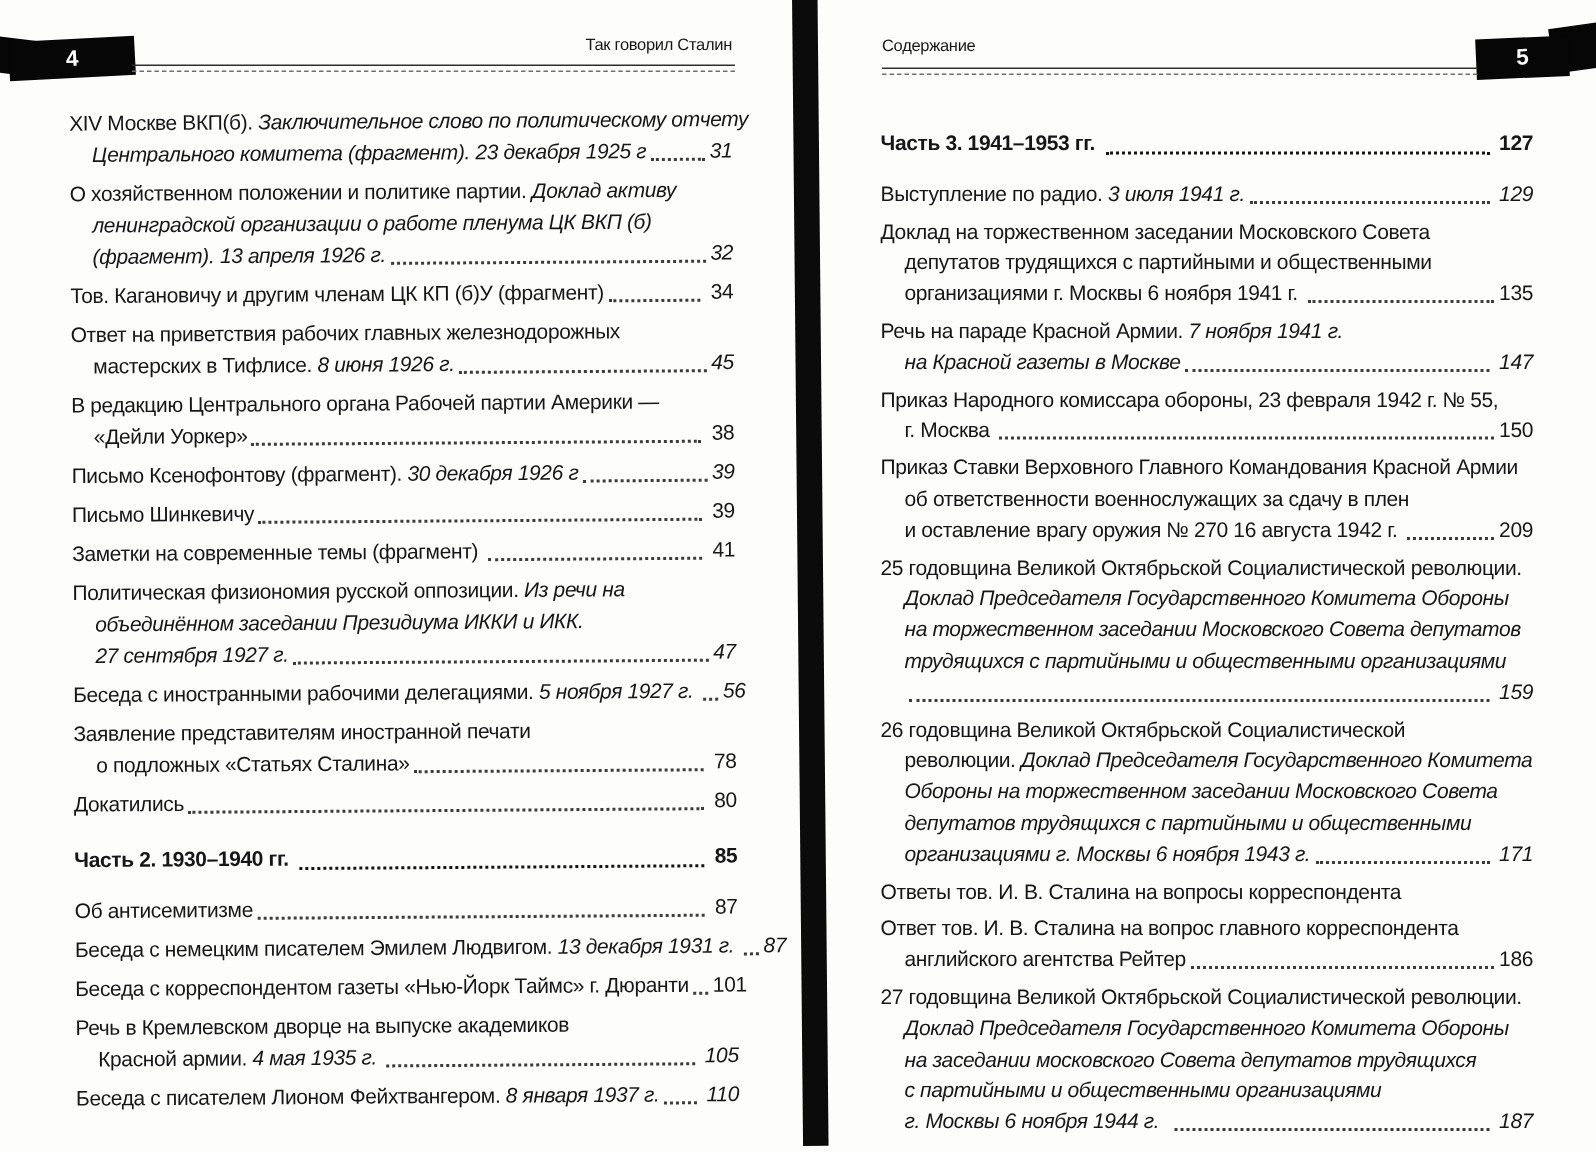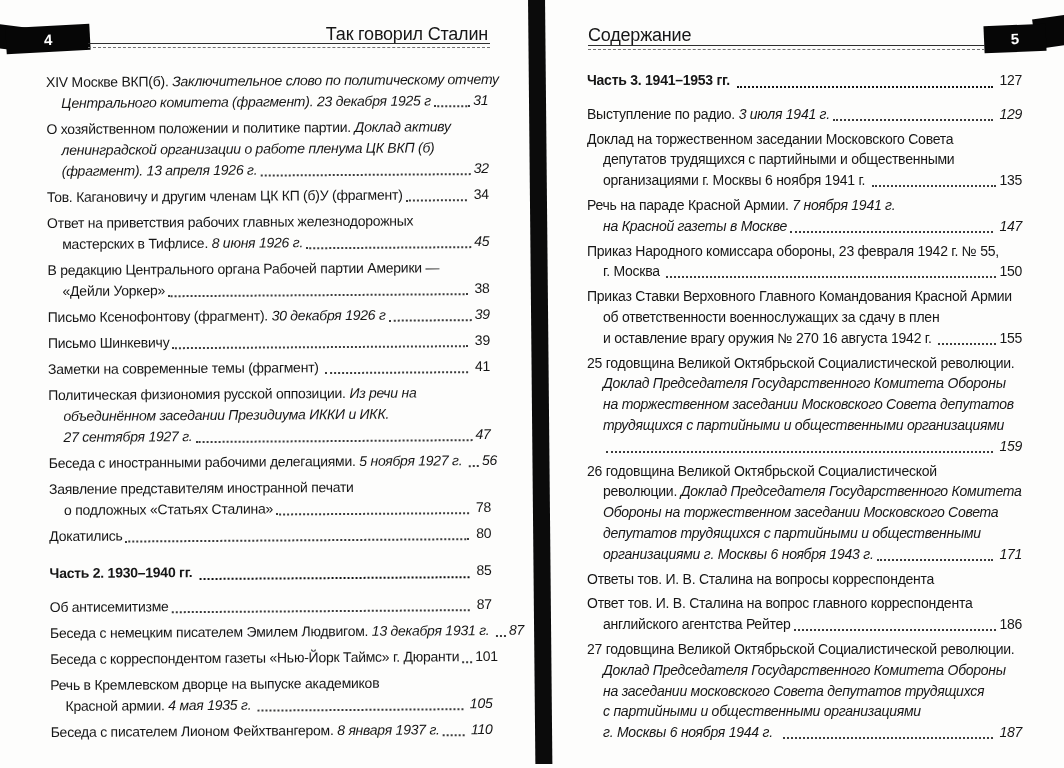--- a/index.html
+++ b/index.html
@@ -14,45 +14,45 @@
     background:#0b0b0b;transform:rotate(-0.55deg);transform-origin:50% 0;
   }
   
   .tab{position:absolute;background:#060606;color:#fff;display:flex;align-items:center;justify-content:center;
        font-weight:700;font-size:15px;}
   .tab-left{left:6px;top:26px;width:84px;height:26px;transform:rotate(-3deg);}
   .tab-left-wedge{position:absolute;left:-4px;top:26px;width:34px;height:24px;background:#060606;transform:rotate(7deg);}
   .tab-right{left:984px;top:25px;width:62px;height:27px;transform:rotate(-2.5deg);}
   .tab-right-wedge{position:absolute;left:1034px;top:17px;width:34px;height:30px;background:#060606;transform:rotate(-8deg);}
   
-  .header-title{position:absolute;font-size:18px;letter-spacing:-0.2px;}
+  .header-title{position:absolute;font-size:11px;letter-spacing:-0.2px;}
   .header-title-left{left:46px;top:24px;width:442px;text-align:right;}
   .header-title-right{left:588px;top:25px;text-align:right;}
   .rule{position:absolute;height:3px;border-top:1.5px solid #2e2e2e;border-bottom:1px dashed #6f6f6f;}
   .rule-left{left:88px;top:43px;width:402px;}
   .rule-right{left:588px;top:45px;width:397px;}
   
   .entries{position:absolute;font-size:14px;letter-spacing:-0.25px;}
   .entries-left{left:46px;top:69px;width:442px;line-height:21px;transform:rotate(-0.4deg);transform-origin:100% 0;}
   .entries-right{left:587px;top:70px;width:435px;line-height:20.8px;}
   .entry{margin:0 0 5px 0;}
   .entries-right .entry{margin-bottom:4px;}
   .entry.section{margin-top:16px;margin-bottom:13px;font-weight:700;}
-  .entry.section:first-child{margin-top:0;}
+  .entry.section:first-child{margin-top:15px;}
   .line{display:flex;align-items:flex-end;}
   .cont{padding-left:15px;}
   .entries-right .cont{padding-left:16px;}
   .seg{white-space:pre;}
   .seg-i{font-style:italic;}
   .seg-b{font-weight:700;}
   .leader{flex:1 1 auto;min-width:10px;border-bottom:2px dotted #3c3c3c;margin:0 3px 4px 3px;}
   .section .leader{border-bottom:2.5px dotted #141414;margin-bottom:3px;}
   .pagenum{white-space:pre;}
   .pagenum.seg-i{font-style:italic;}
-  .section .pagenum{font-weight:400;}
+  .section .pagenum{font-weight:700;}
 </style>
 </head>
 <body>
 
 <div class="spread">
 
   <div class="gutter"></div>
 
   <div class="tab-left-wedge"></div>
   <div class="tab tab-left">
@@ -287,21 +287,21 @@
       <div class="entry">
         <div class="line">
           <span class="seg seg-r">Приказ Ставки Верховного Главного Командования Красной Армии</span>
         </div>
         <div class="line cont">
           <span class="seg seg-r">об ответственности военнослужащих за сдачу в плен</span>
         </div>
         <div class="line cont">
           <span class="seg seg-r">и оставление врагу оружия № 270 16 августа 1942 г. </span>
           <span class="leader"></span>
-          <span class="pagenum">155</span>
+          <span class="pagenum">209</span>
         </div>
       </div>
       <div class="entry">
         <div class="line">
           <span class="seg seg-r">25 годовщина Великой Октябрьской Социалистической революции.</span>
         </div>
         <div class="line cont">
           <span class="seg seg-i">Доклад Председателя Государственного Комитета Обороны</span>
         </div>
         <div class="line cont">

